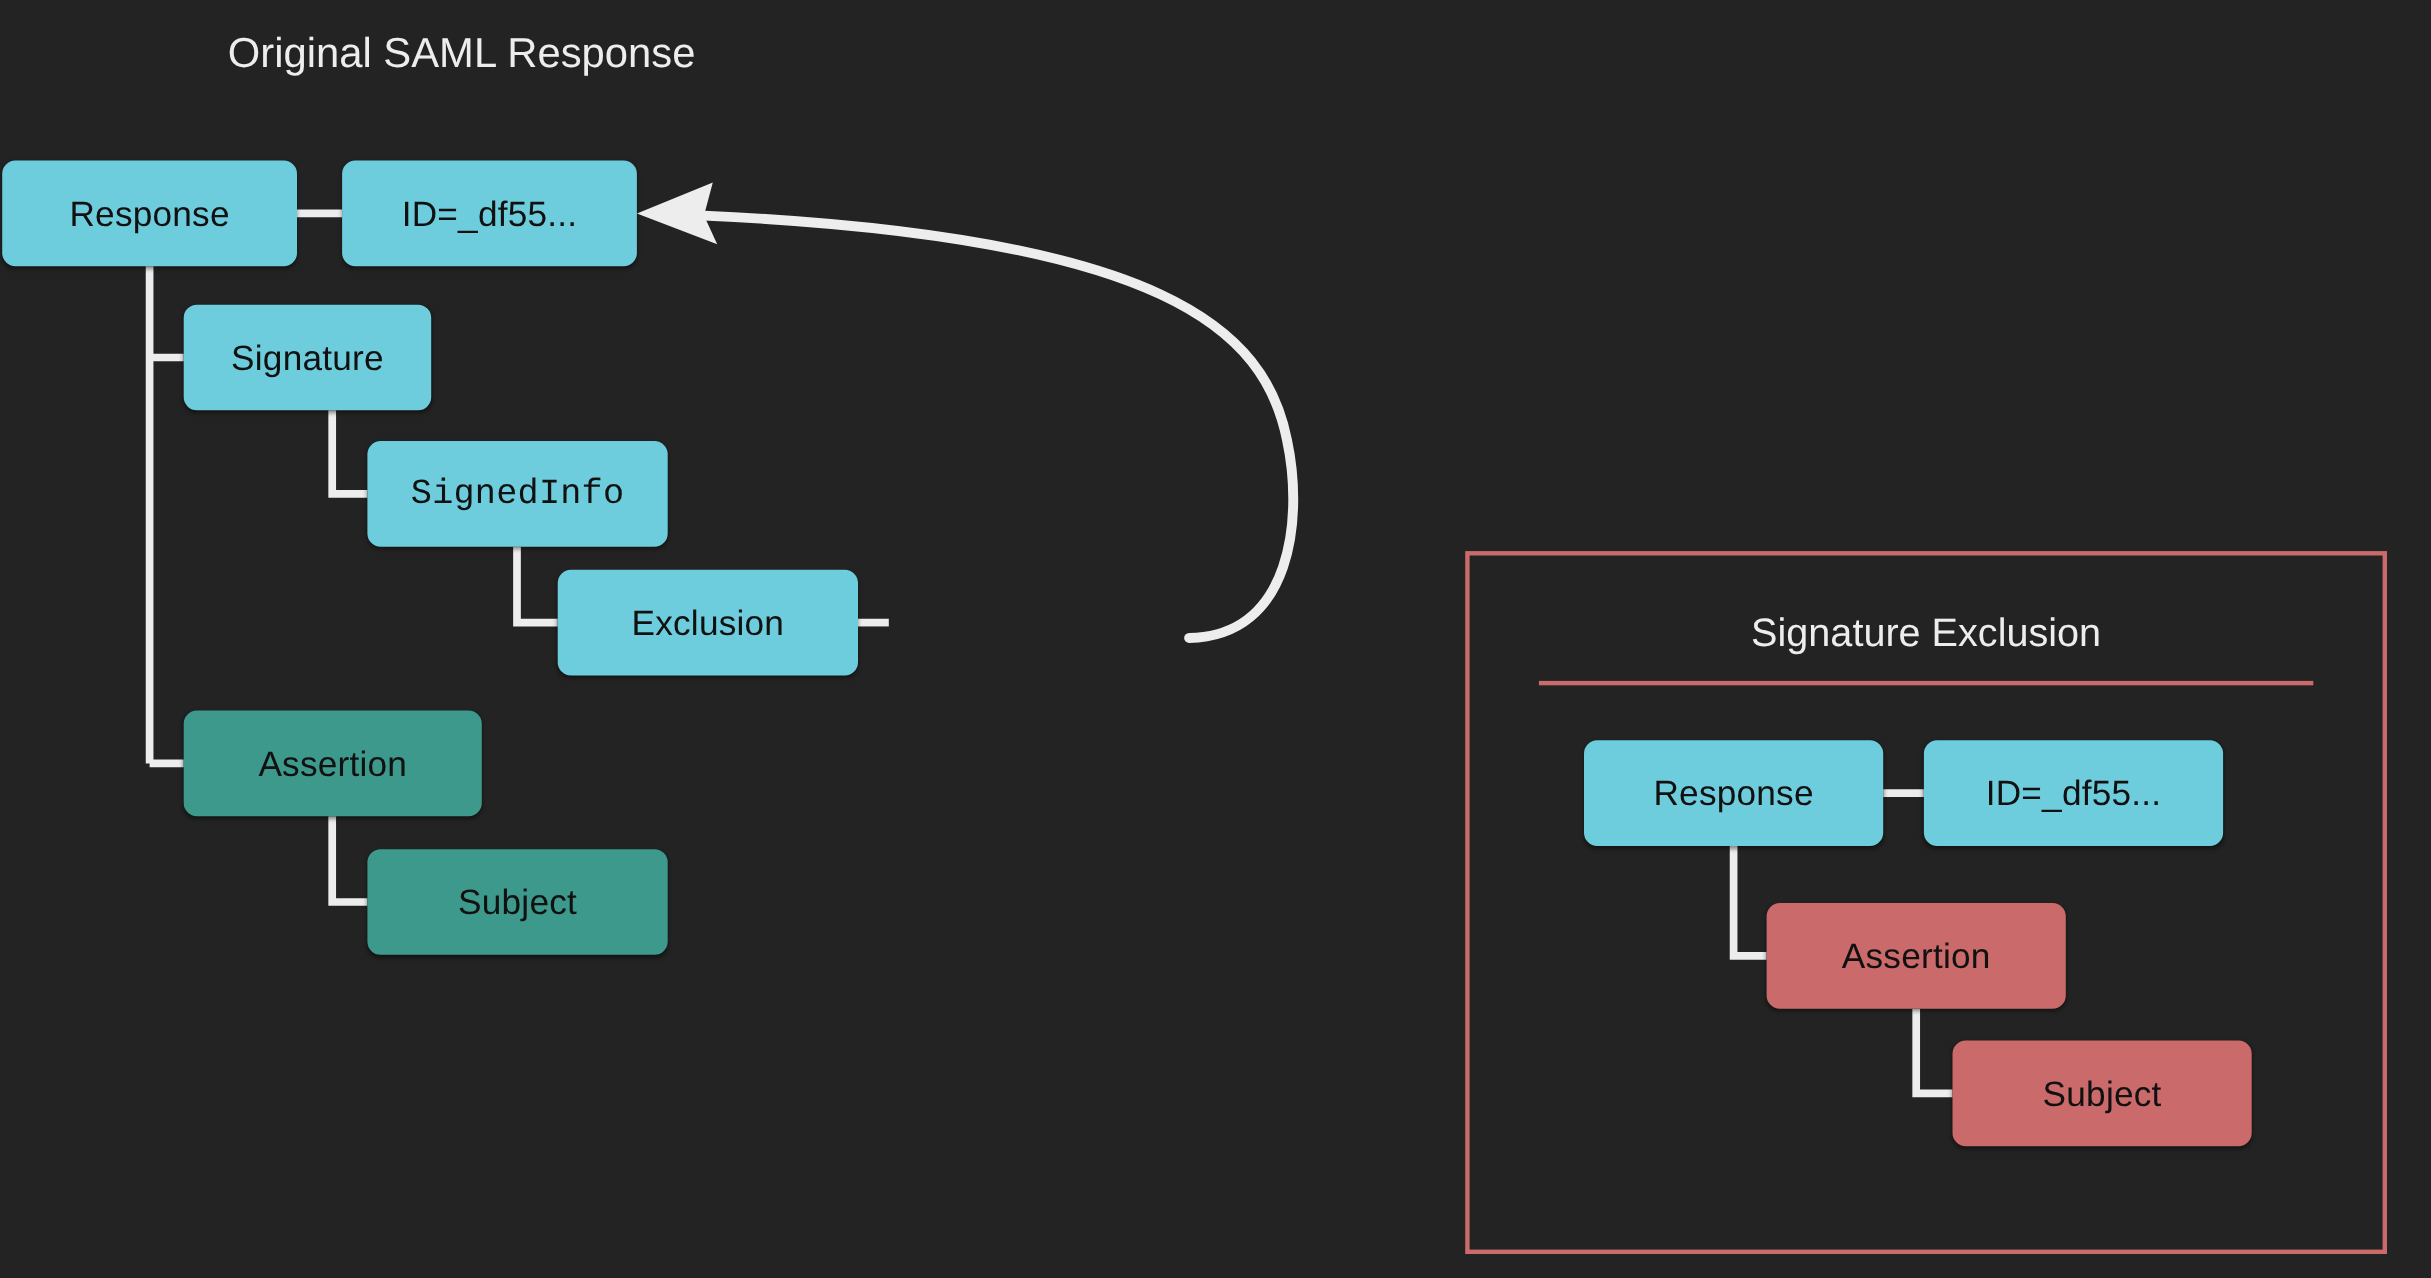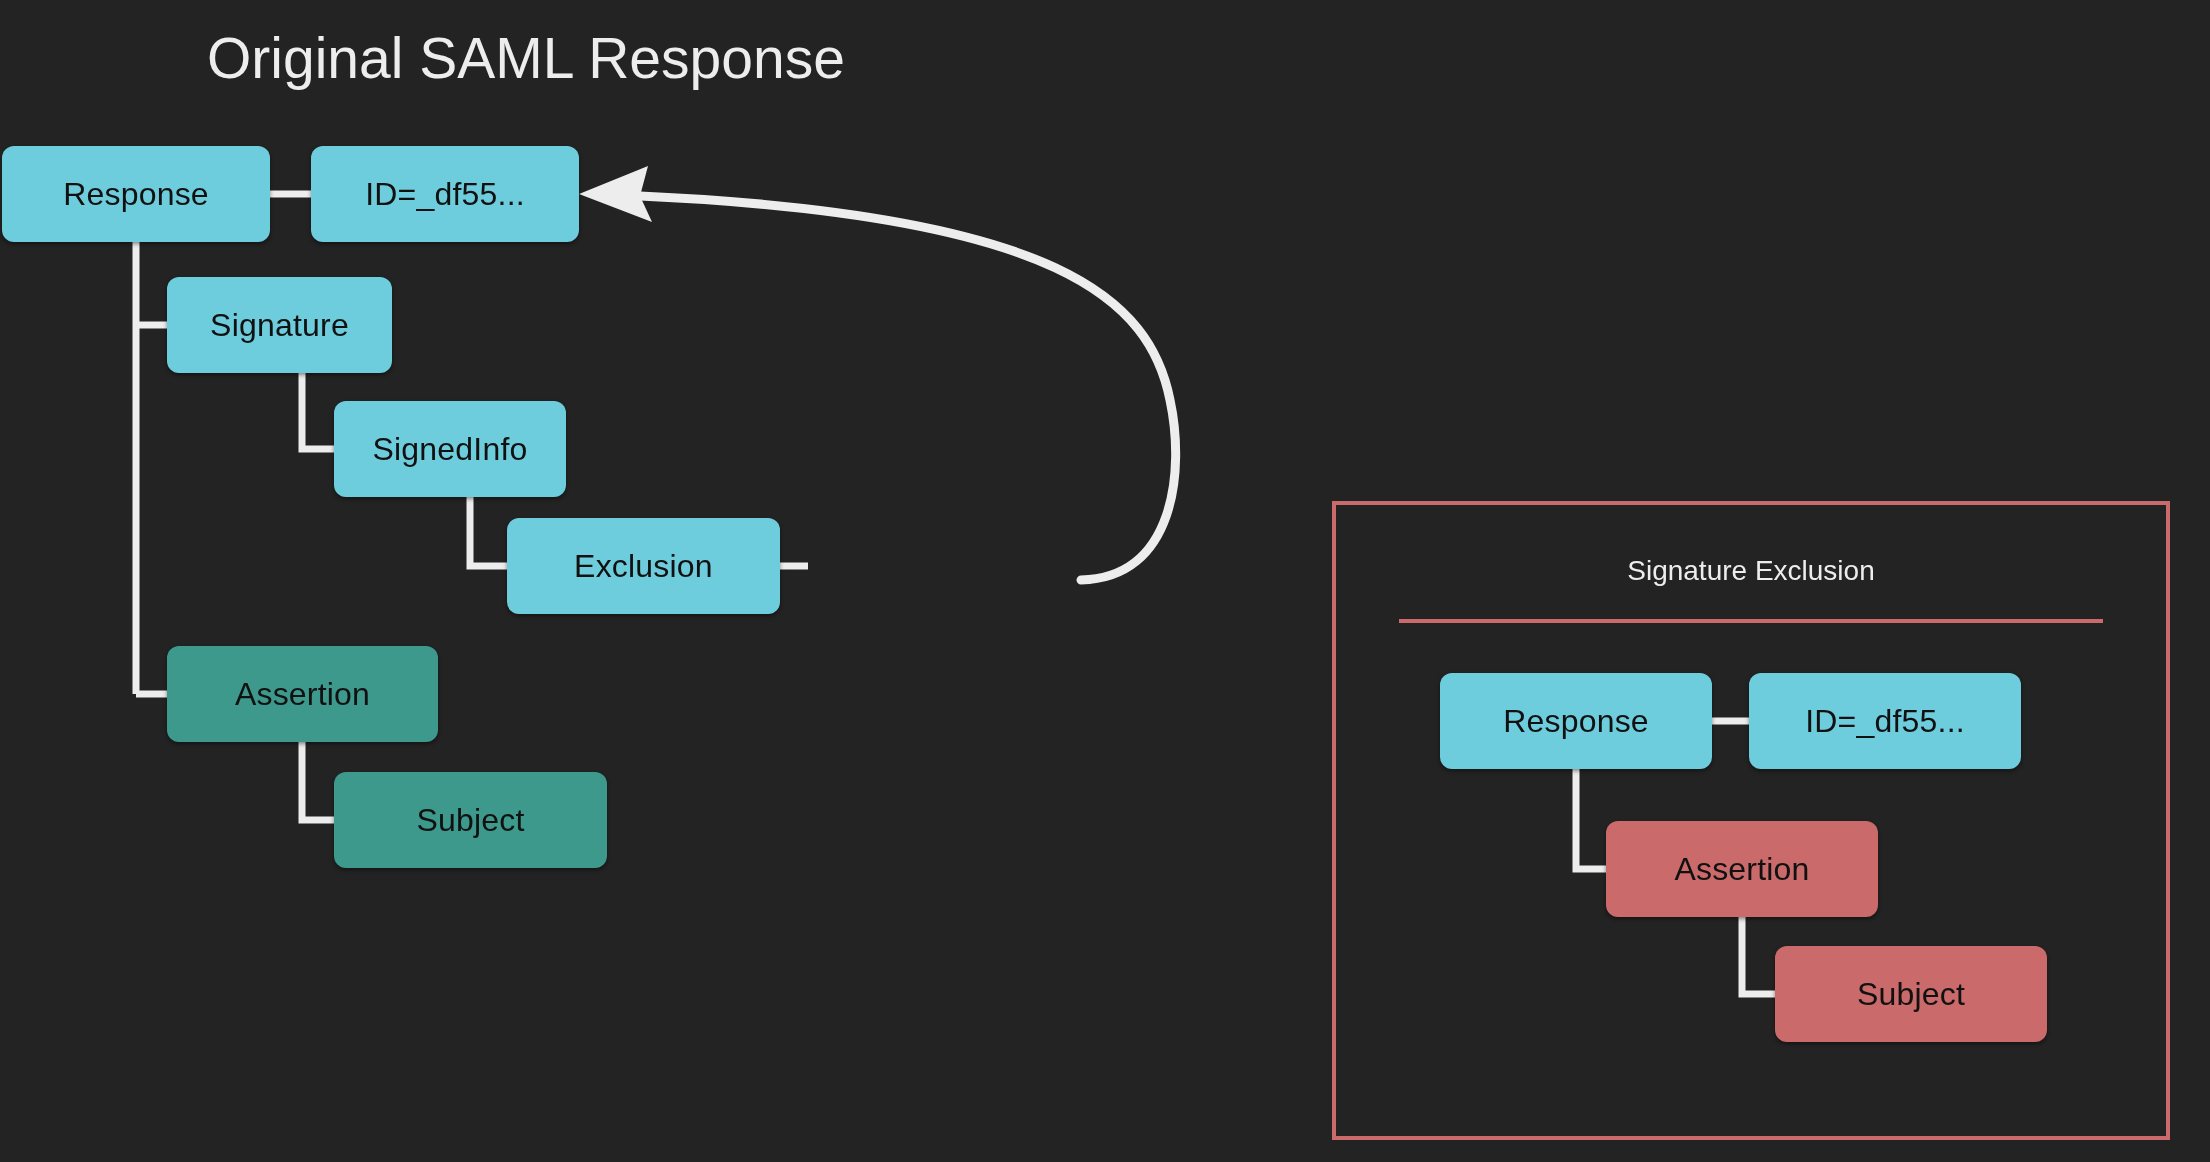--- a/index.html
+++ b/index.html
@@ -38,35 +38,35 @@
     white-space: nowrap;
     box-shadow: 0 2px 4px rgba(0,0,0,0.45);
   }
   .node.blue  { background: #6ECDDD; }
   .node.teal  { background: #3D998C; }
   .node.red   { background: #CA6A6A; }
 
   .diagram-title {
     position: absolute;
     color: #EDEDED;
-    font-size: 57px;
+    font-size: 38px;
     font-weight: 400;
     white-space: nowrap;
     line-height: 1;
   }
   .panel {
     position: absolute;
     border: 4px solid #CA6A6A;
     background: transparent;
     box-sizing: border-box;
   }
   .panel-title {
     position: absolute;
     color: #EDEDED;
-    font-size: 28px;
+    font-size: 36px;
     font-weight: 400;
     white-space: nowrap;
     text-align: center;
     line-height: 1;
     left: 0;
     right: 0;
   }
   .panel-rule {
     position: absolute;
     height: 4px;
@@ -102,21 +102,21 @@
 
     <g>
       <path d="M1081,580 C1175,578 1185,470 1170,400 C1150,300 1060,215 640,196" stroke="#EDEDED" stroke-width="9" fill="none" stroke-linecap="round"></path>
       <polygon points="579,194 648,166 640,196 652,222" fill="#EDEDED"></polygon>
     </g>
   </svg>
 
   <div class="node blue" style="left:2px;   top:146px; width:268px; height:96px;">Response</div>
   <div class="node blue" style="left:311px; top:146px; width:268px; height:96px;">ID=_df55...</div>
   <div class="node blue" style="left:167px; top:277px; width:225px; height:96px;">Signature</div>
-  <div class="node blue" style="left:334px; top:401px; width:232px; height:96px;">SignedInfo</div>
+  <div class="node blue" style="left:334px; top:401px; width:273px; height:96px;font-family:Liberation Mono, monospace;">SignedInfo</div>
   <div class="node blue" style="left:507px; top:518px; width:273px; height:96px;">Exclusion</div>
   <div class="node teal" style="left:167px; top:646px; width:271px; height:96px;">Assertion</div>
   <div class="node teal" style="left:334px; top:772px; width:273px; height:96px;">Subject</div>
 
   <div class="panel" style="left:1332px; top:501px; width:838px; height:639px;">
 
     <div class="panel-title" style="top:52px;">Signature Exclusion</div>
 
     <div class="panel-rule" style="left:63px; top:114px; width:704px;"></div>
 

